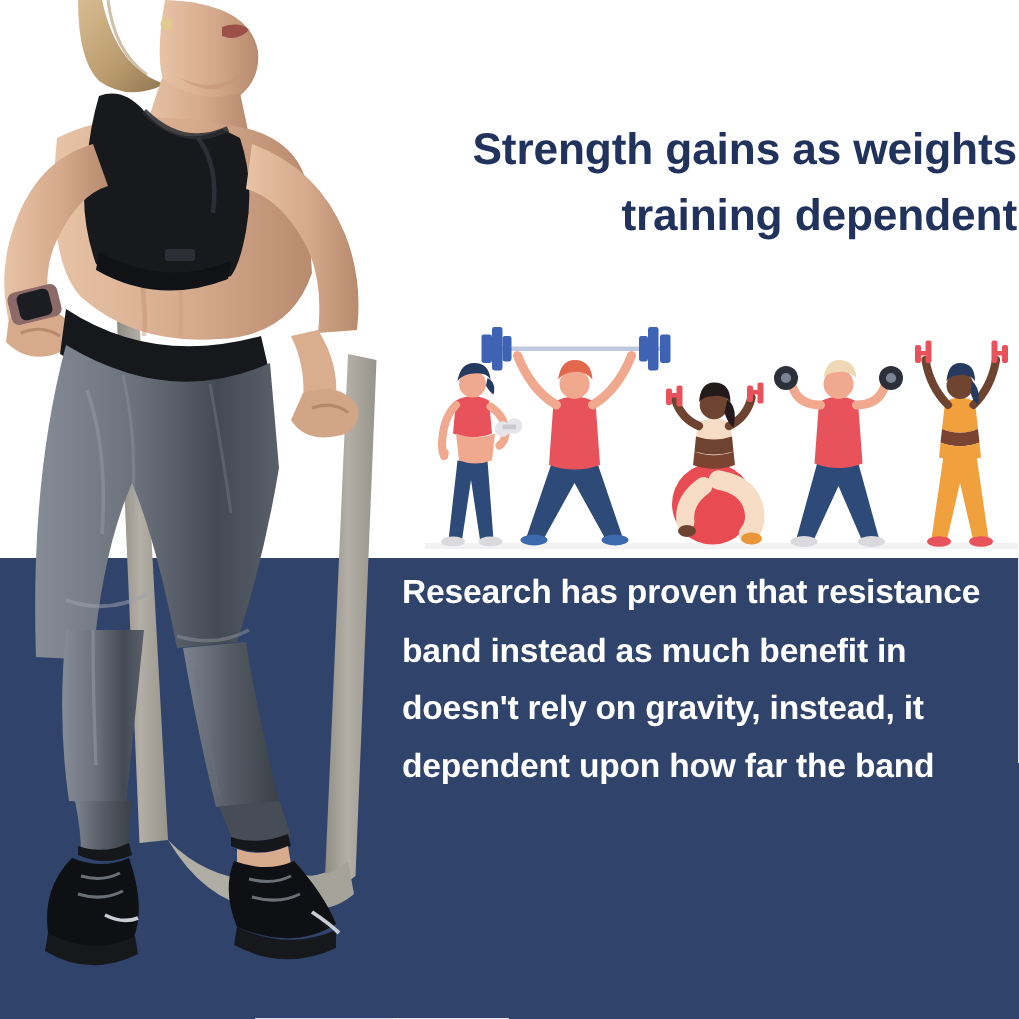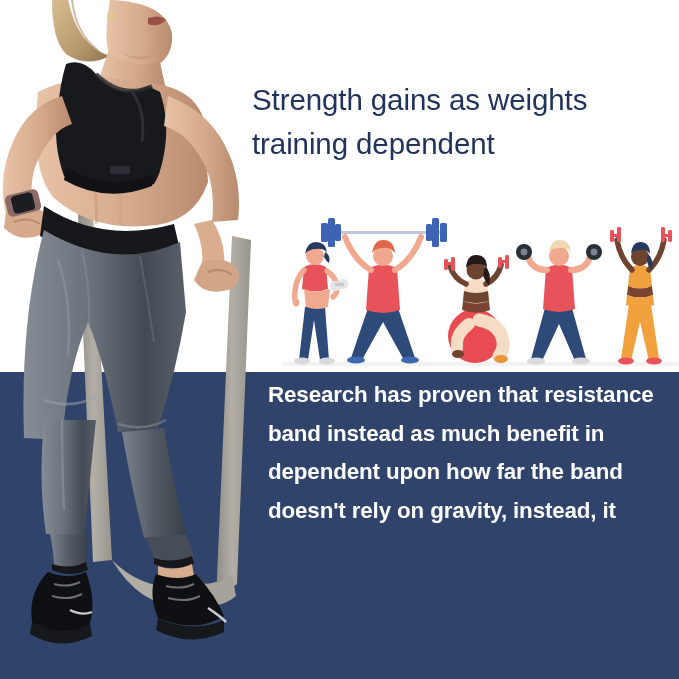--- a/index.html
+++ b/index.html
@@ -21,27 +21,27 @@
     position:absolute;
     left:0; top:372px;
     width:679px; height:307px;
     background:#30436B;
     z-index:1;
   }
 
   
   #headline {
     position:absolute;
-    left:252px; top:78px;
+    left:266px; top:78px;
     width:412px;
     z-index:6;
-    text-align:left;
+    text-align:right;
     color:#21335C;
     font-size:29.5px;
-    font-weight:400;
+    font-weight:700;
     line-height:1.48;
     letter-spacing:-0.1px;
   }
 
   
   #body-copy {
     position:absolute;
     left:268px; top:376px;
     width:405px;
     z-index:6;
@@ -229,22 +229,22 @@
           <rect x="385" y="18" width="4" height="12" rx="1.4" fill="#E8525B"></rect>
           <rect x="380" y="22" width="7" height="3" fill="#E8525B"></rect>
         </g>
       </g>
     </svg>
   </div>
 
   <div id="body-copy">
     <span class="ln">Research has proven that resistance</span>
     <span class="ln">band instead as much benefit in</span>
+    <span class="ln">doesn't rely on gravity, instead, it</span>
     <span class="ln">dependent upon how far the band</span>
-    <span class="ln">doesn't rely on gravity, instead, it</span>
   </div>
 
   <div id="photo">
     <svg viewBox="0 0 262 679" xmlns="http://www.w3.org/2000/svg">
       <defs>
         <linearGradient id="legGrad" x1="0" y1="0" x2="1" y2="0">
           <stop offset="0%" stop-color="#858C95"></stop>
           <stop offset="42%" stop-color="#6A717B"></stop>
           <stop offset="75%" stop-color="#444A53"></stop>
           <stop offset="100%" stop-color="#5A6069"></stop>

